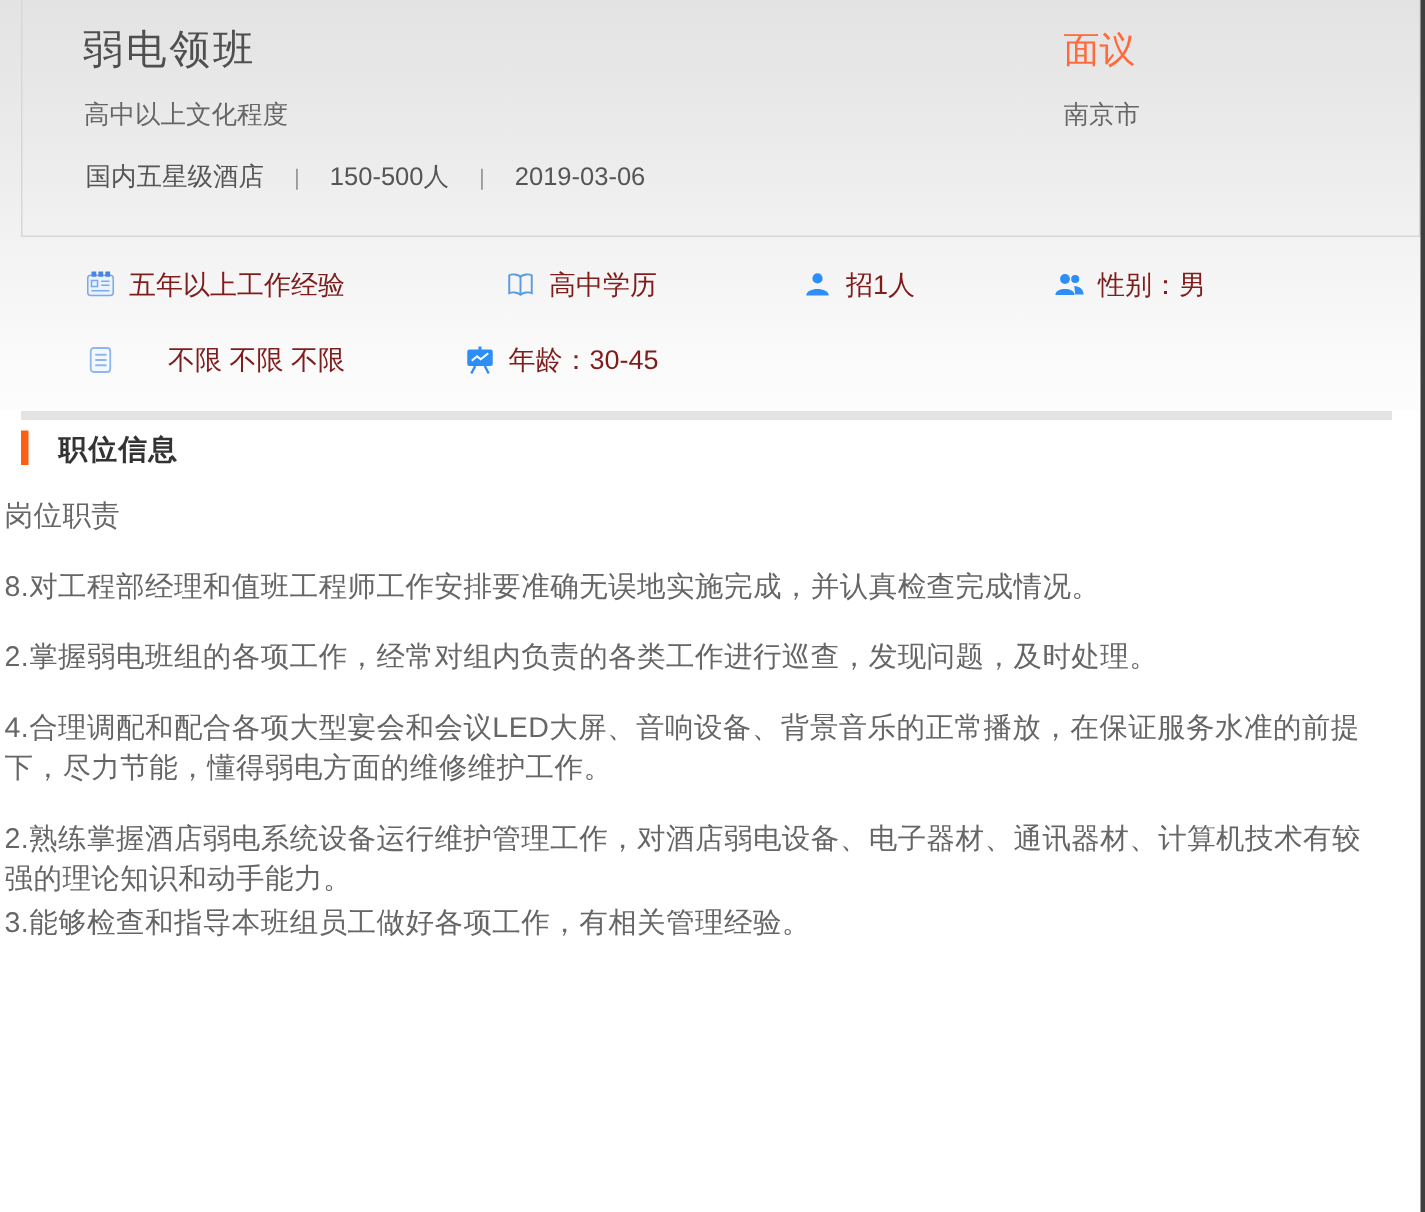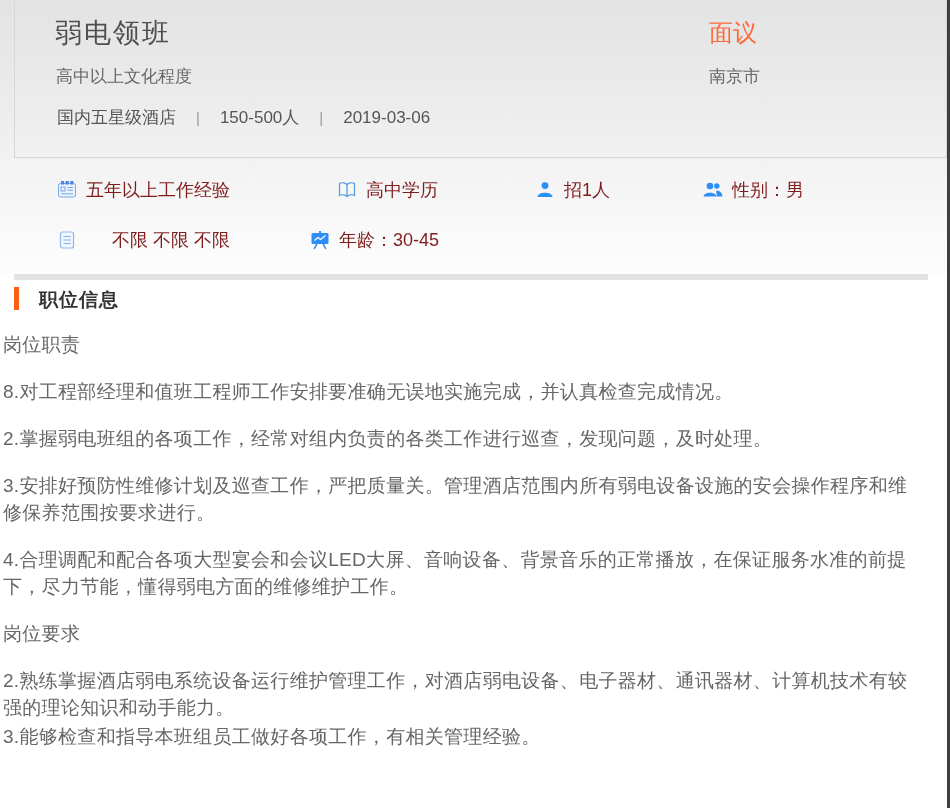--- a/index.html
+++ b/index.html
@@ -160,20 +160,18 @@
 
 <div class="divider"></div>
 
 <div class="section-bar"></div>
 <div class="section-title">职位信息</div>
 
 <div class="job-desc">
   <p>岗位职责</p>
   <p>8.对工程部经理和值班工程师工作安排要准确无误地实施完成，并认真检查完成情况。</p>
   <p>2.掌握弱电班组的各项工作，经常对组内负责的各类工作进行巡查，发现问题，及时处理。</p>
-  <p>3.安排好预防性维修计划及巡查工作，严把质量关。管理酒店范围内所有弱电设备设施的安会操作程序和维修保养范围按要求进行。</p>
   <p>4.合理调配和配合各项大型宴会和会议LED大屏、音响设备、背景音乐的正常播放，在保证服务水准的前提下，尽力节能，懂得弱电方面的维修维护工作。</p>
-  <p>岗位要求</p>
   <p class="tight">2.熟练掌握酒店弱电系统设备运行维护管理工作，对酒店弱电设备、电子器材、通讯器材、计算机技术有较强的理论知识和动手能力。</p>
   <p class="tight">3.能够检查和指导本班组员工做好各项工作，有相关管理经验。</p>
 </div>
 
 <div class="right-edge"></div>
 
 </body></html>

